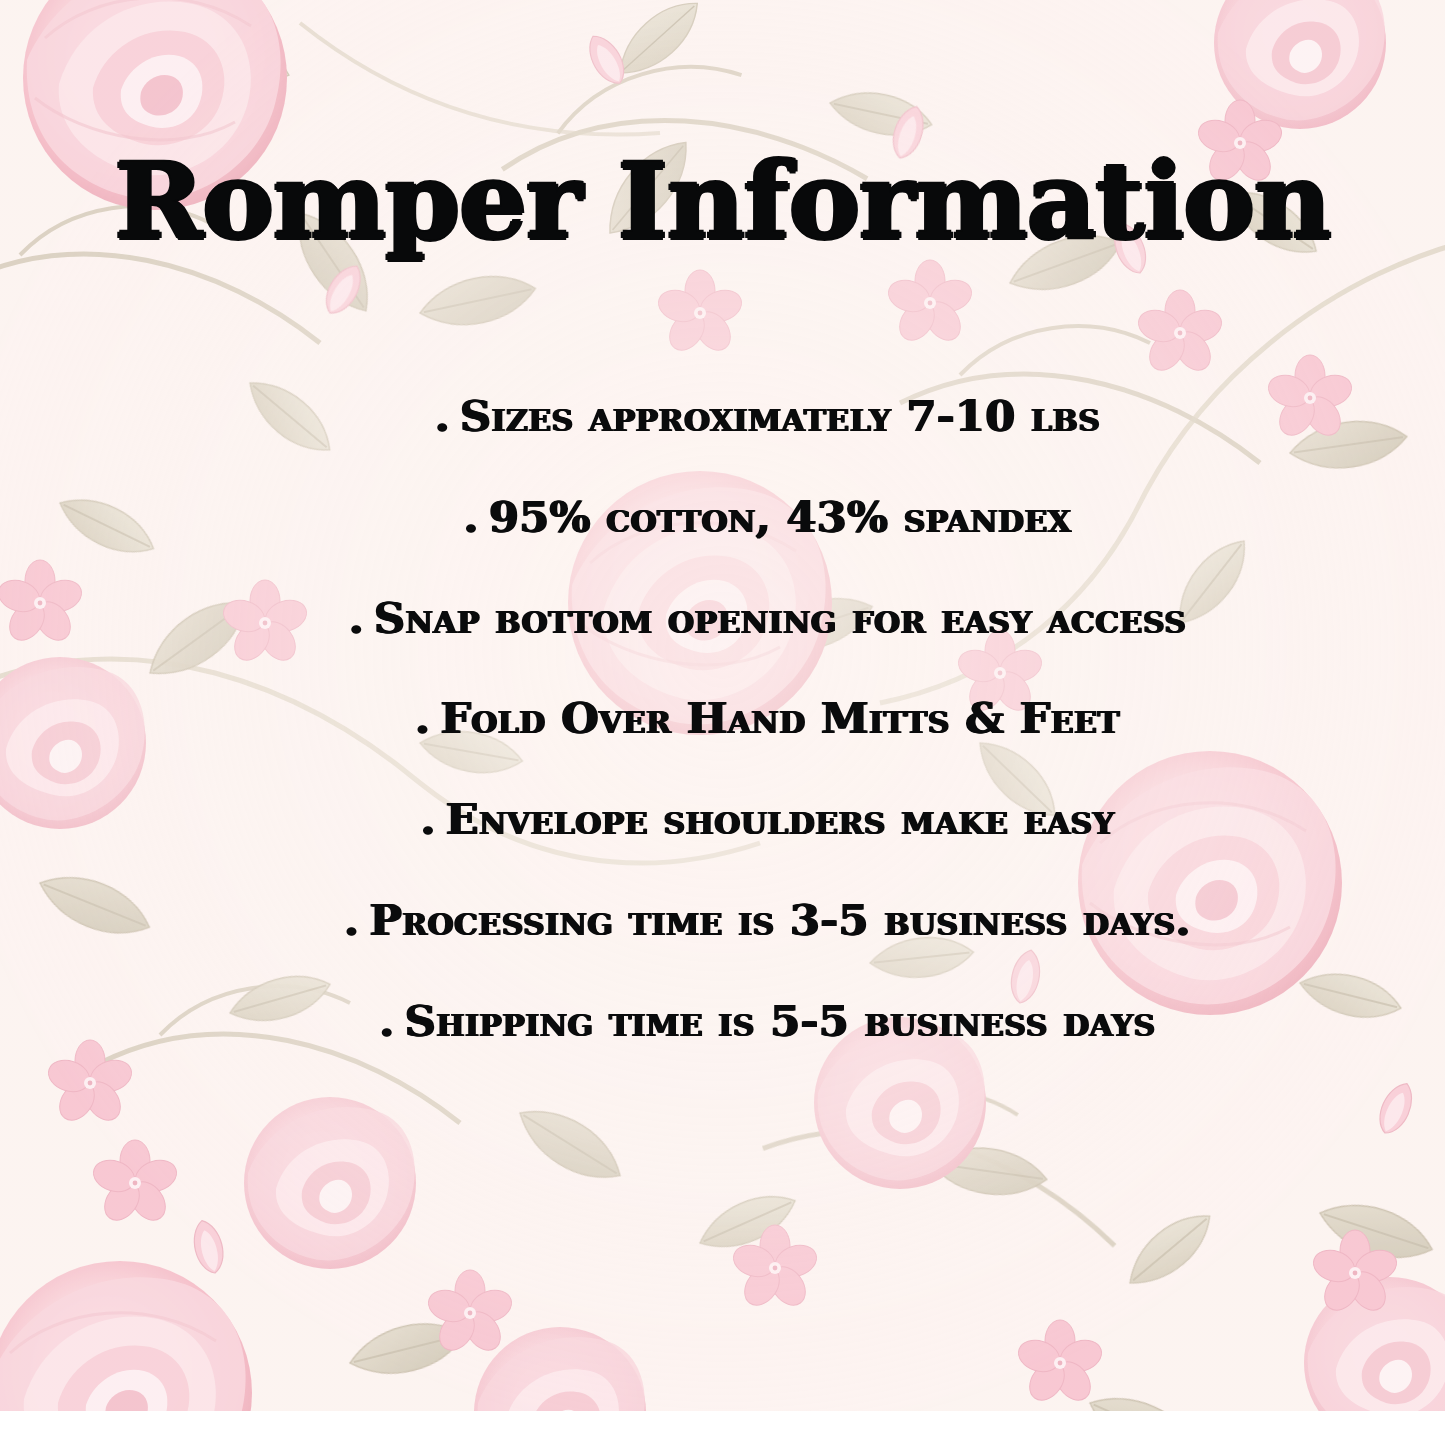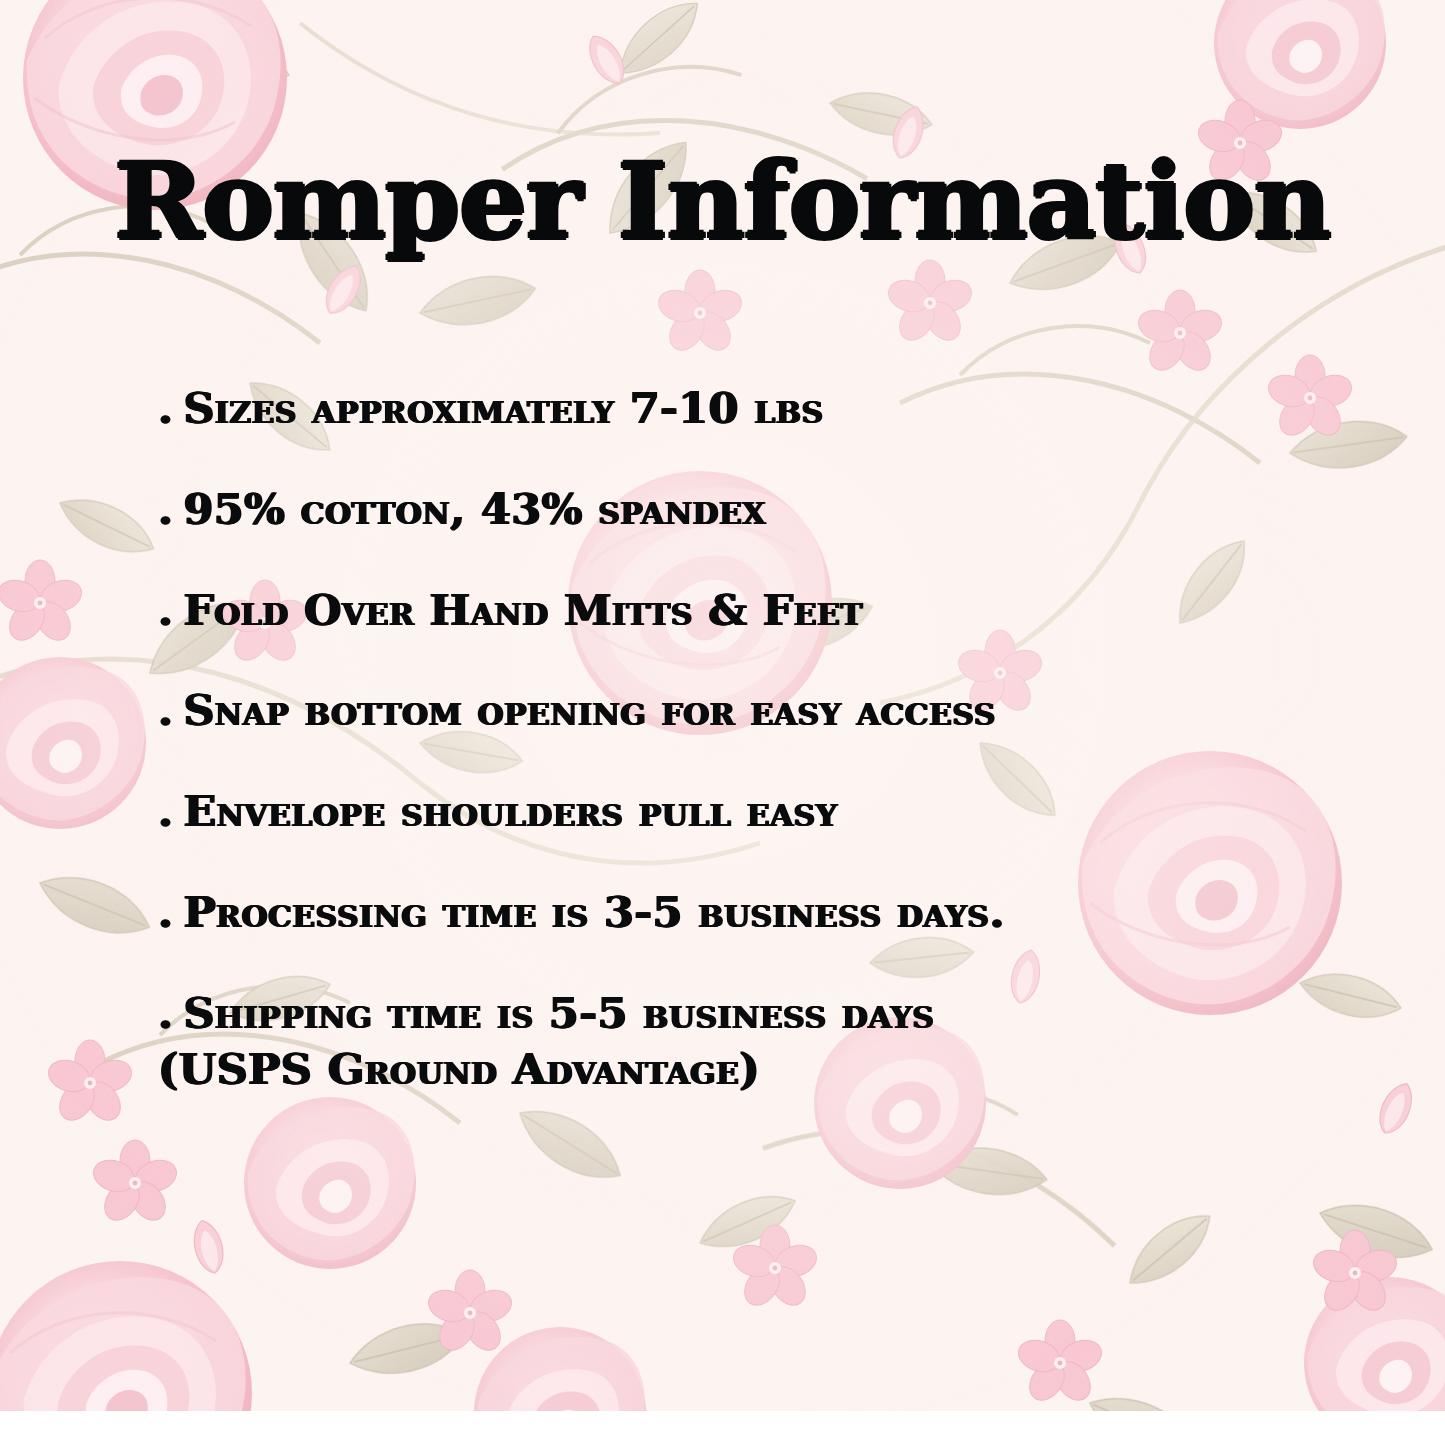--- a/index.html
+++ b/index.html
@@ -61,26 +61,27 @@
     font-weight: 700;
     font-size: 104px;
     line-height: 1.0;
     letter-spacing: -1px;
     transform: scaleX(1.03);
     text-shadow: 2px 0 0 #08090a, -2px 0 0 #08090a, 0 2px 0 #08090a, 0 -2px 0 #08090a;
     white-space: nowrap;
   }
 
   .bullet-list {
-    margin: 8px;
+    margin: 16px;
     padding: 118px 60px 0 150px;
     list-style: none;
     display: flex;
     flex-direction: column;
     gap: 44px;
+    align-items: center;
   }
 
   .bullet-item {
     display: block;
     color: #0a0b0c;
     font-family: "DejaVu Serif", serif;
     font-weight: 700;
     font-size: 43px;
     line-height: 1.32;
     letter-spacing: 0.4px;
@@ -275,35 +276,34 @@
 
       <li class="bullet-item">
         <span class="dot">.</span><span>Sizes approximately 7-10 lbs</span>
       </li>
 
       <li class="bullet-item">
         <span class="dot">.</span><span>95% cotton, 43% spandex</span>
       </li>
 
       <li class="bullet-item">
+        <span class="dot">.</span><span>Snap bottom opening for easy access</span>
+      </li>
+
+      <li class="bullet-item">
         <span class="dot">.</span><span>Fold Over Hand Mitts &amp; Feet</span>
       </li>
 
       <li class="bullet-item">
-        <span class="dot">.</span><span>Snap bottom opening for easy access</span>
-      </li>
-
-      <li class="bullet-item">
-        <span class="dot">.</span><span>Envelope shoulders pull easy</span>
+        <span class="dot">.</span><span>Envelope shoulders make easy</span>
       </li>
 
       <li class="bullet-item">
         <span class="dot">.</span><span>Processing time is 3-5 business days.</span>
       </li>
 
       <li class="bullet-item">
         <span class="dot">.</span><span>Shipping time is 5-5 business days</span>
-        <span class="line2">(USPS Ground Advantage)</span>
       </li>
 
     </ul>
   </div>
 </div>
 
 </body></html>

